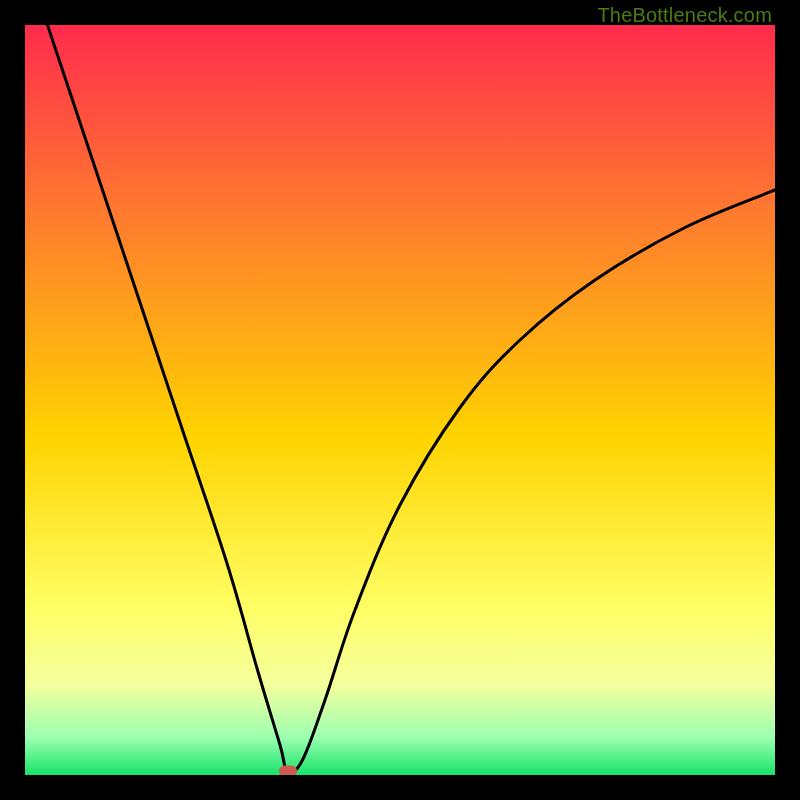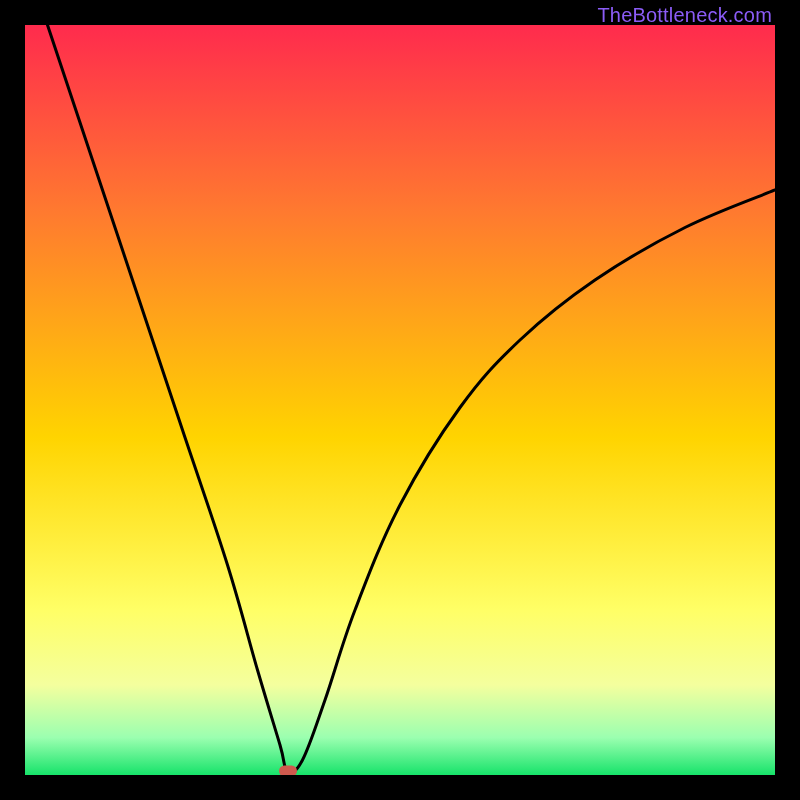--- a/index.html
+++ b/index.html
@@ -38,21 +38,21 @@
     top: 0;
     width: 100%;
     height: 100%;
   }
   .watermark {
     position: absolute;
     top: 4px;
     right: 28px;
     font-size: 20px;
     font-weight: 500;
-    color: #8b5cf6;
+    color: #4d7c0f;
     letter-spacing: 0.2px;
   }
   .marker {
     position: absolute;
     width: 18px;
     height: 11px;
     border-radius: 6px;
     transform: translate(-50%, -50%);
   }
 </style>

